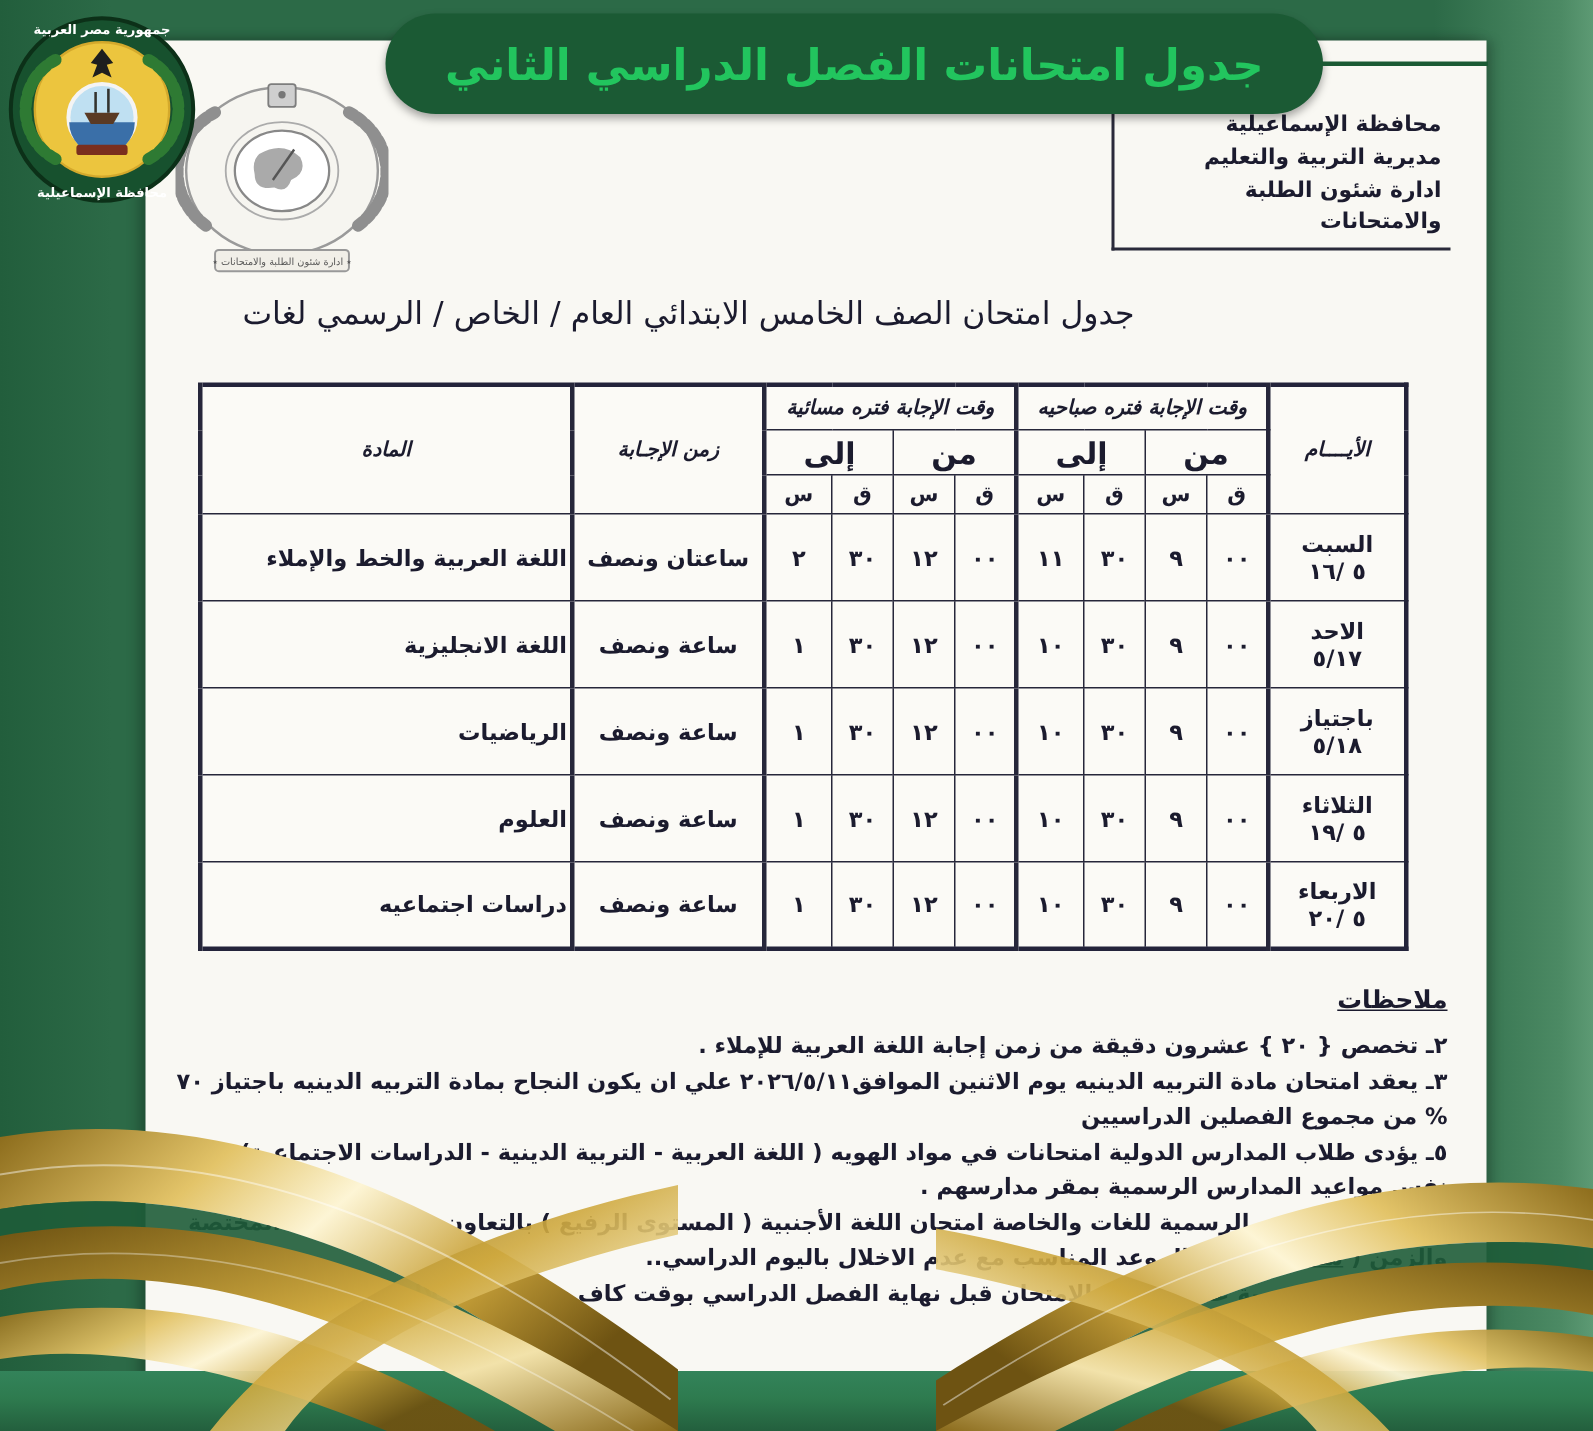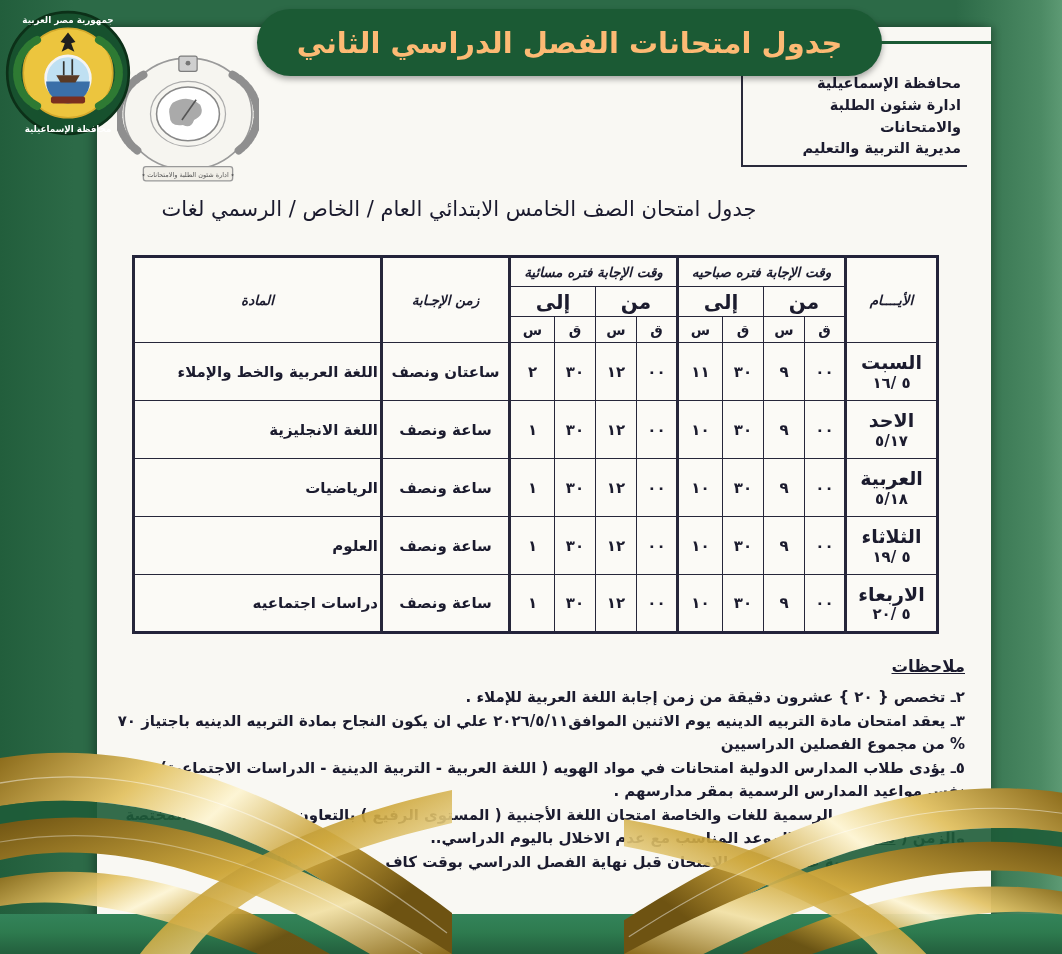--- a/index.html
+++ b/index.html
@@ -17,21 +17,21 @@
     z-index:2;
   }
   
   .banner {
     position:absolute; left:257px; top:9px; width:625px; height:67px;
     background:#1b5a34; border-radius:34px; z-index:25;
     display:flex; align-items:center; justify-content:center;
     box-shadow:0 3px 6px rgba(0,0,0,.35);
   }
   .banner:after { content:""; position:absolute; right:-110px; top:32px; width:112px; height:3px; background:#1b5a34; }
-  .banner-title { color:#fdba74; font-size:29px; font-weight:bold; letter-spacing:.5px; }
+  .banner-title { color:#22c55e; font-size:29px; font-weight:bold; letter-spacing:.5px; }
   
   .gov-seal { position:absolute; left:4px; top:4px; width:128px; height:138px; z-index:26; }
   
   .min-seal { position:absolute; left:20px; top:26px; width:142px; height:137px; }
   
   .letterhead {
     position:absolute; right:24px; top:44px; width:226px;
     border-left:2px solid #2a2a3a; border-bottom:2.5px solid #2a2a3a;
     padding:2px 6px 5px 16px; direction:rtl; text-align:right;
     font-size:14.5px; font-weight:bold; line-height:1.5;
@@ -52,21 +52,21 @@
     border:3px solid #23233a;
   }
   table.sched td { border:1.7px solid #26263a; vertical-align:middle; padding:1px 2px; }
   table.sched td.bl { border-left-width:3px; }
   tr.h1 td { height:30px; font-size:13.5px;font-style:italic; }
   tr.h2 td { height:30px; font-size:20px; }
   tr.h3 td { height:26px; font-size:14px; }
   td.days-h { font-size:16px; }
   td.dur-h, td.subj-h { font-size:16px; }
   tr.datarow td { height:58px; font-size:15px; }
-  td.day .dname { font-size:19px; line-height:1.2; }
+  td.day .dname { font-size:15px; line-height:1.2; }
   td.day .ddate { font-size:15px; line-height:1.2; direction:ltr; }
   td.subj { font-size:15px;text-align:right; }
   
   .notes {
     position:absolute; top:628px; right:26px; left:14px; direction:rtl; text-align:right;
     font-size:15px; font-weight:bold; line-height:1.5;
   }
   .notes-heading { font-size:16.5px; text-decoration:underline; margin-bottom:6px; }
   .note { margin-bottom:2px; }
   .note .u { text-decoration:underline; }
@@ -91,22 +91,22 @@
     <ellipse cx="70" cy="60" rx="37" ry="32" fill="none" stroke="#ababab" stroke-width="1.2"></ellipse>
     <ellipse cx="70" cy="60" rx="31" ry="26.5" fill="#ffffff" stroke="#888888" stroke-width="1.5"></ellipse>
     <path d="M55,49 q15,-9 27,2 q5,10 -6,15 q-3,9 -11,5 q-13,2 -13,-9 q-2,-8 3,-13 Z" fill="#9b9b9b" opacity="0.85"></path>
     <path d="M78,46 L64,66" stroke="#555" stroke-width="1.6"></path>
     <rect x="26" y="112" width="88" height="14" rx="2.5" fill="#f1efe8" stroke="#999999" stroke-width="1.3"></rect>
     <text x="70" y="122" text-anchor="middle" font-size="6.4" fill="#555">٭ ادارة شئون الطلبة والامتحانات ٭</text>
   </svg>
 
   <div class="letterhead">
     <div>محافظة الإسماعيلية</div>
+    <div>مديرية التربية والتعليم</div>
     <div>ادارة شئون الطلبة والامتحانات</div>
-    <div>مديرية التربية والتعليم</div>
   </div>
 
 
   <div class="titles-exam">جدول امتحان الصف الخامس الابتدائي العام / الخاص / الرسمي لغات</div>
 
   <table class="sched">
     <colgroup>
       <col style="width:92px">
         <col style="width:41px">
         <col style="width:41px">
@@ -171,21 +171,21 @@
       <td class="bl">١٠</td>
       <td>٠٠</td>
       <td>١٢</td>
       <td>٣٠</td>
       <td class="bl">١</td>
       <td class="bl">ساعة ونصف</td>
       <td class="bl subj">اللغة الانجليزية</td>
     </tr>
     <tr class="datarow">
       <td class="day bl">
-        <div class="dname">العربية</div>
+        <div class="dname">باجتياز</div>
         <div class="ddate" dir="ltr">٥/١٨</div>
       </td>
       <td>٠٠</td>
       <td>٩</td>
       <td>٣٠</td>
       <td class="bl">١٠</td>
       <td>٠٠</td>
       <td>١٢</td>
       <td>٣٠</td>
       <td class="bl">١</td>

